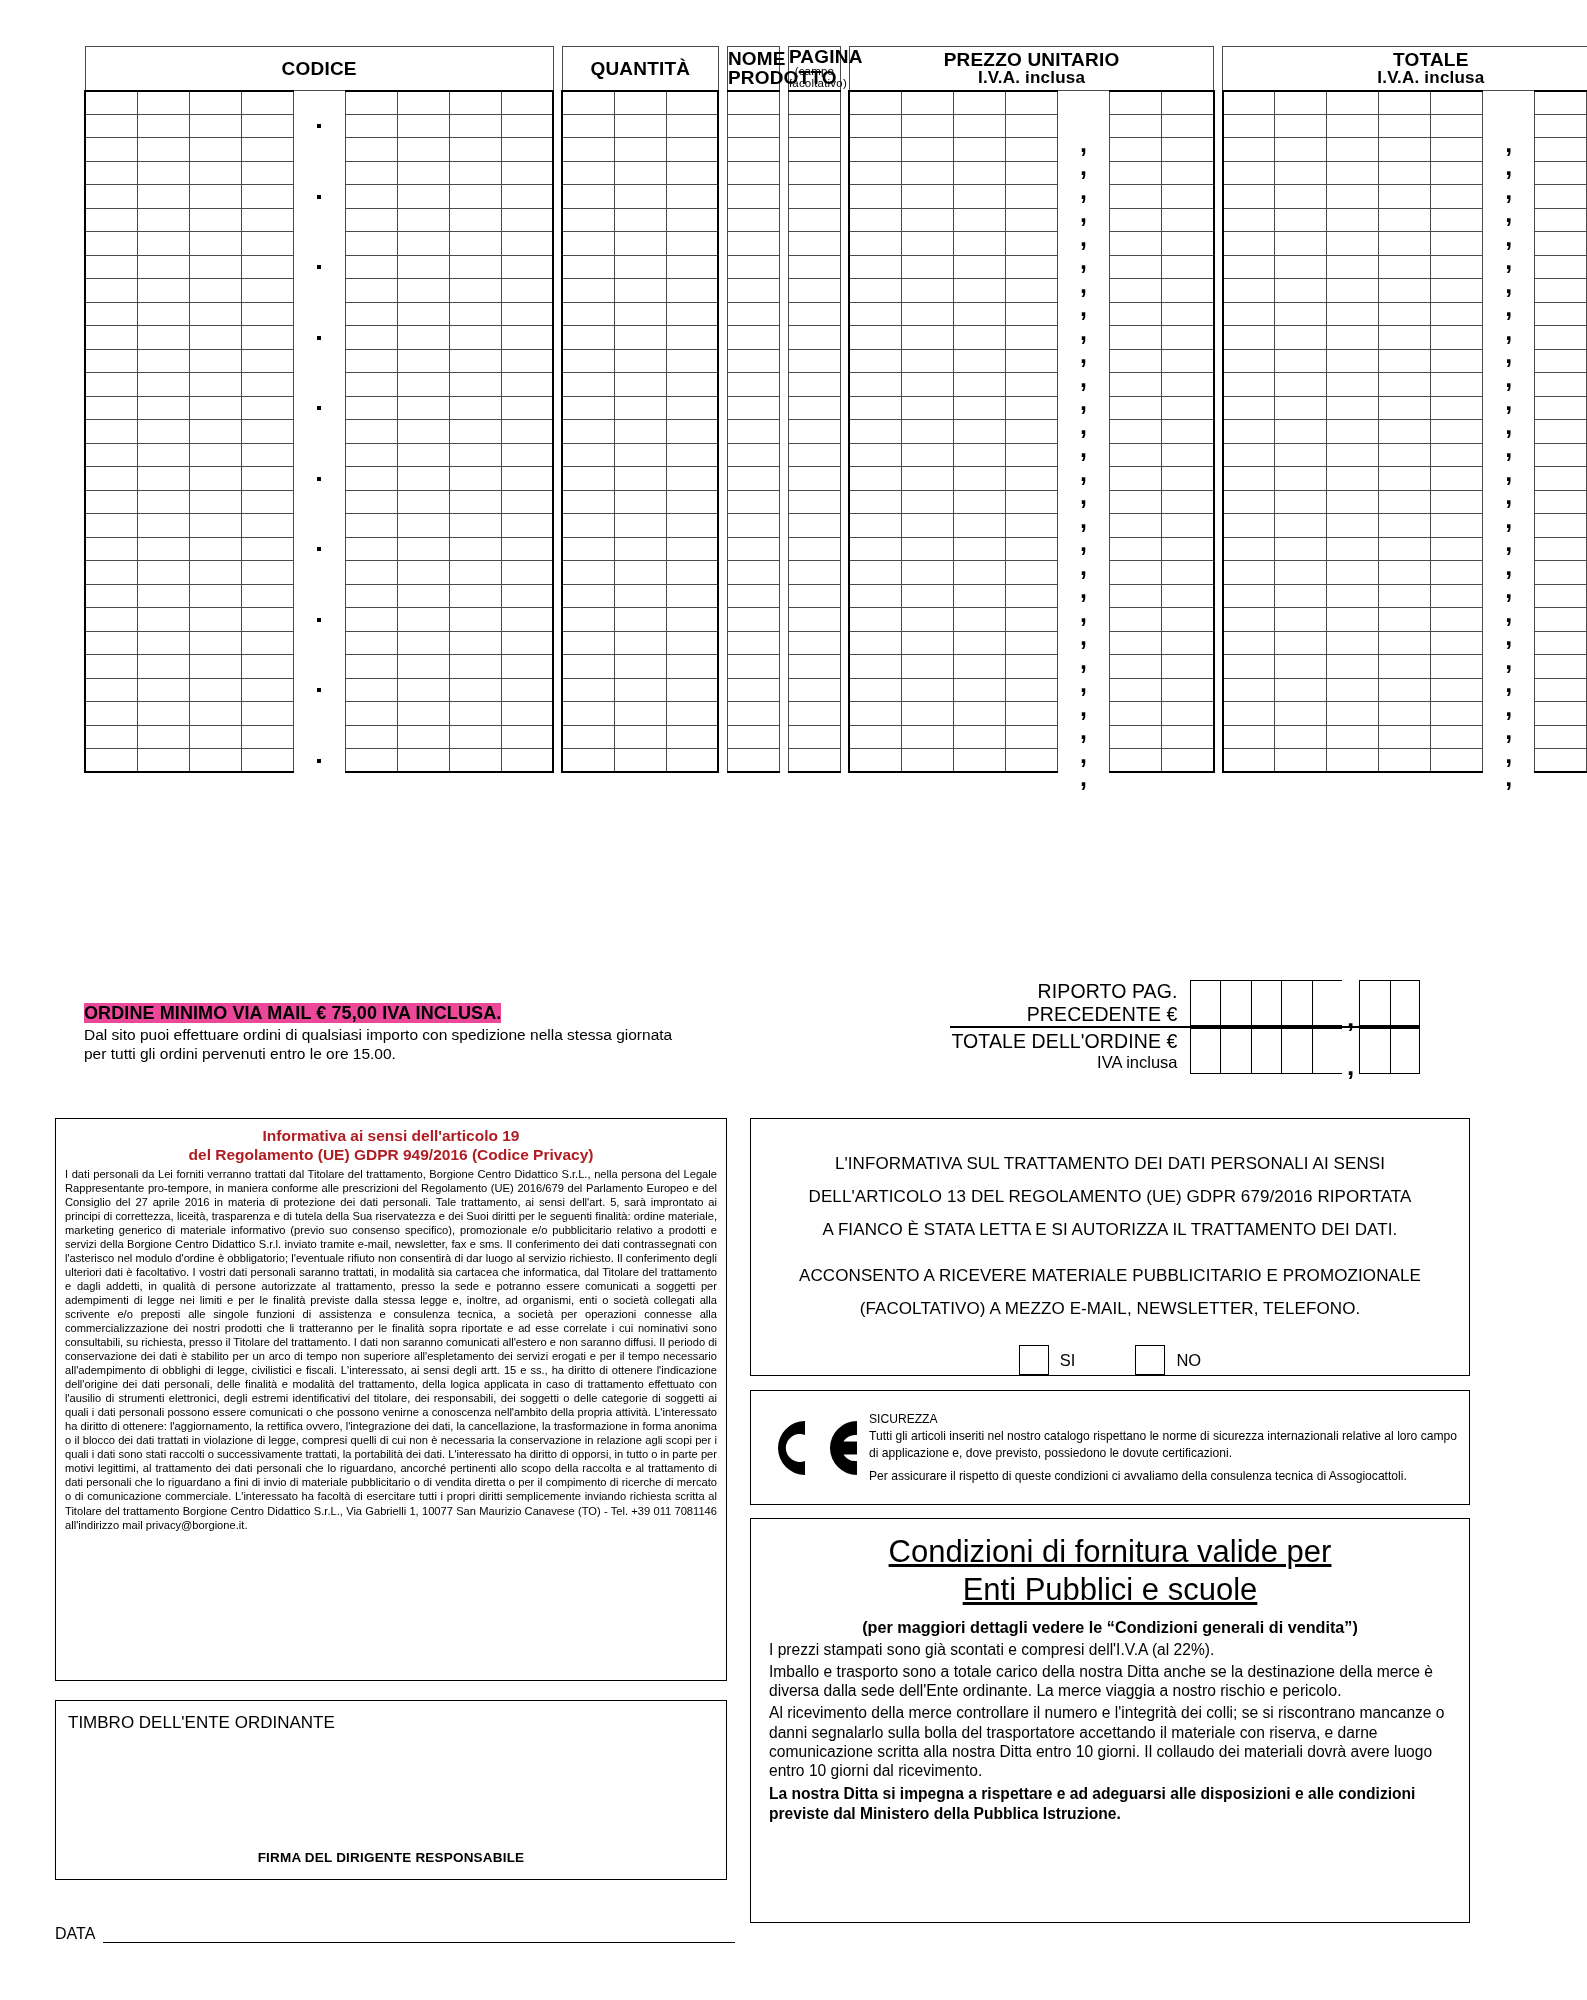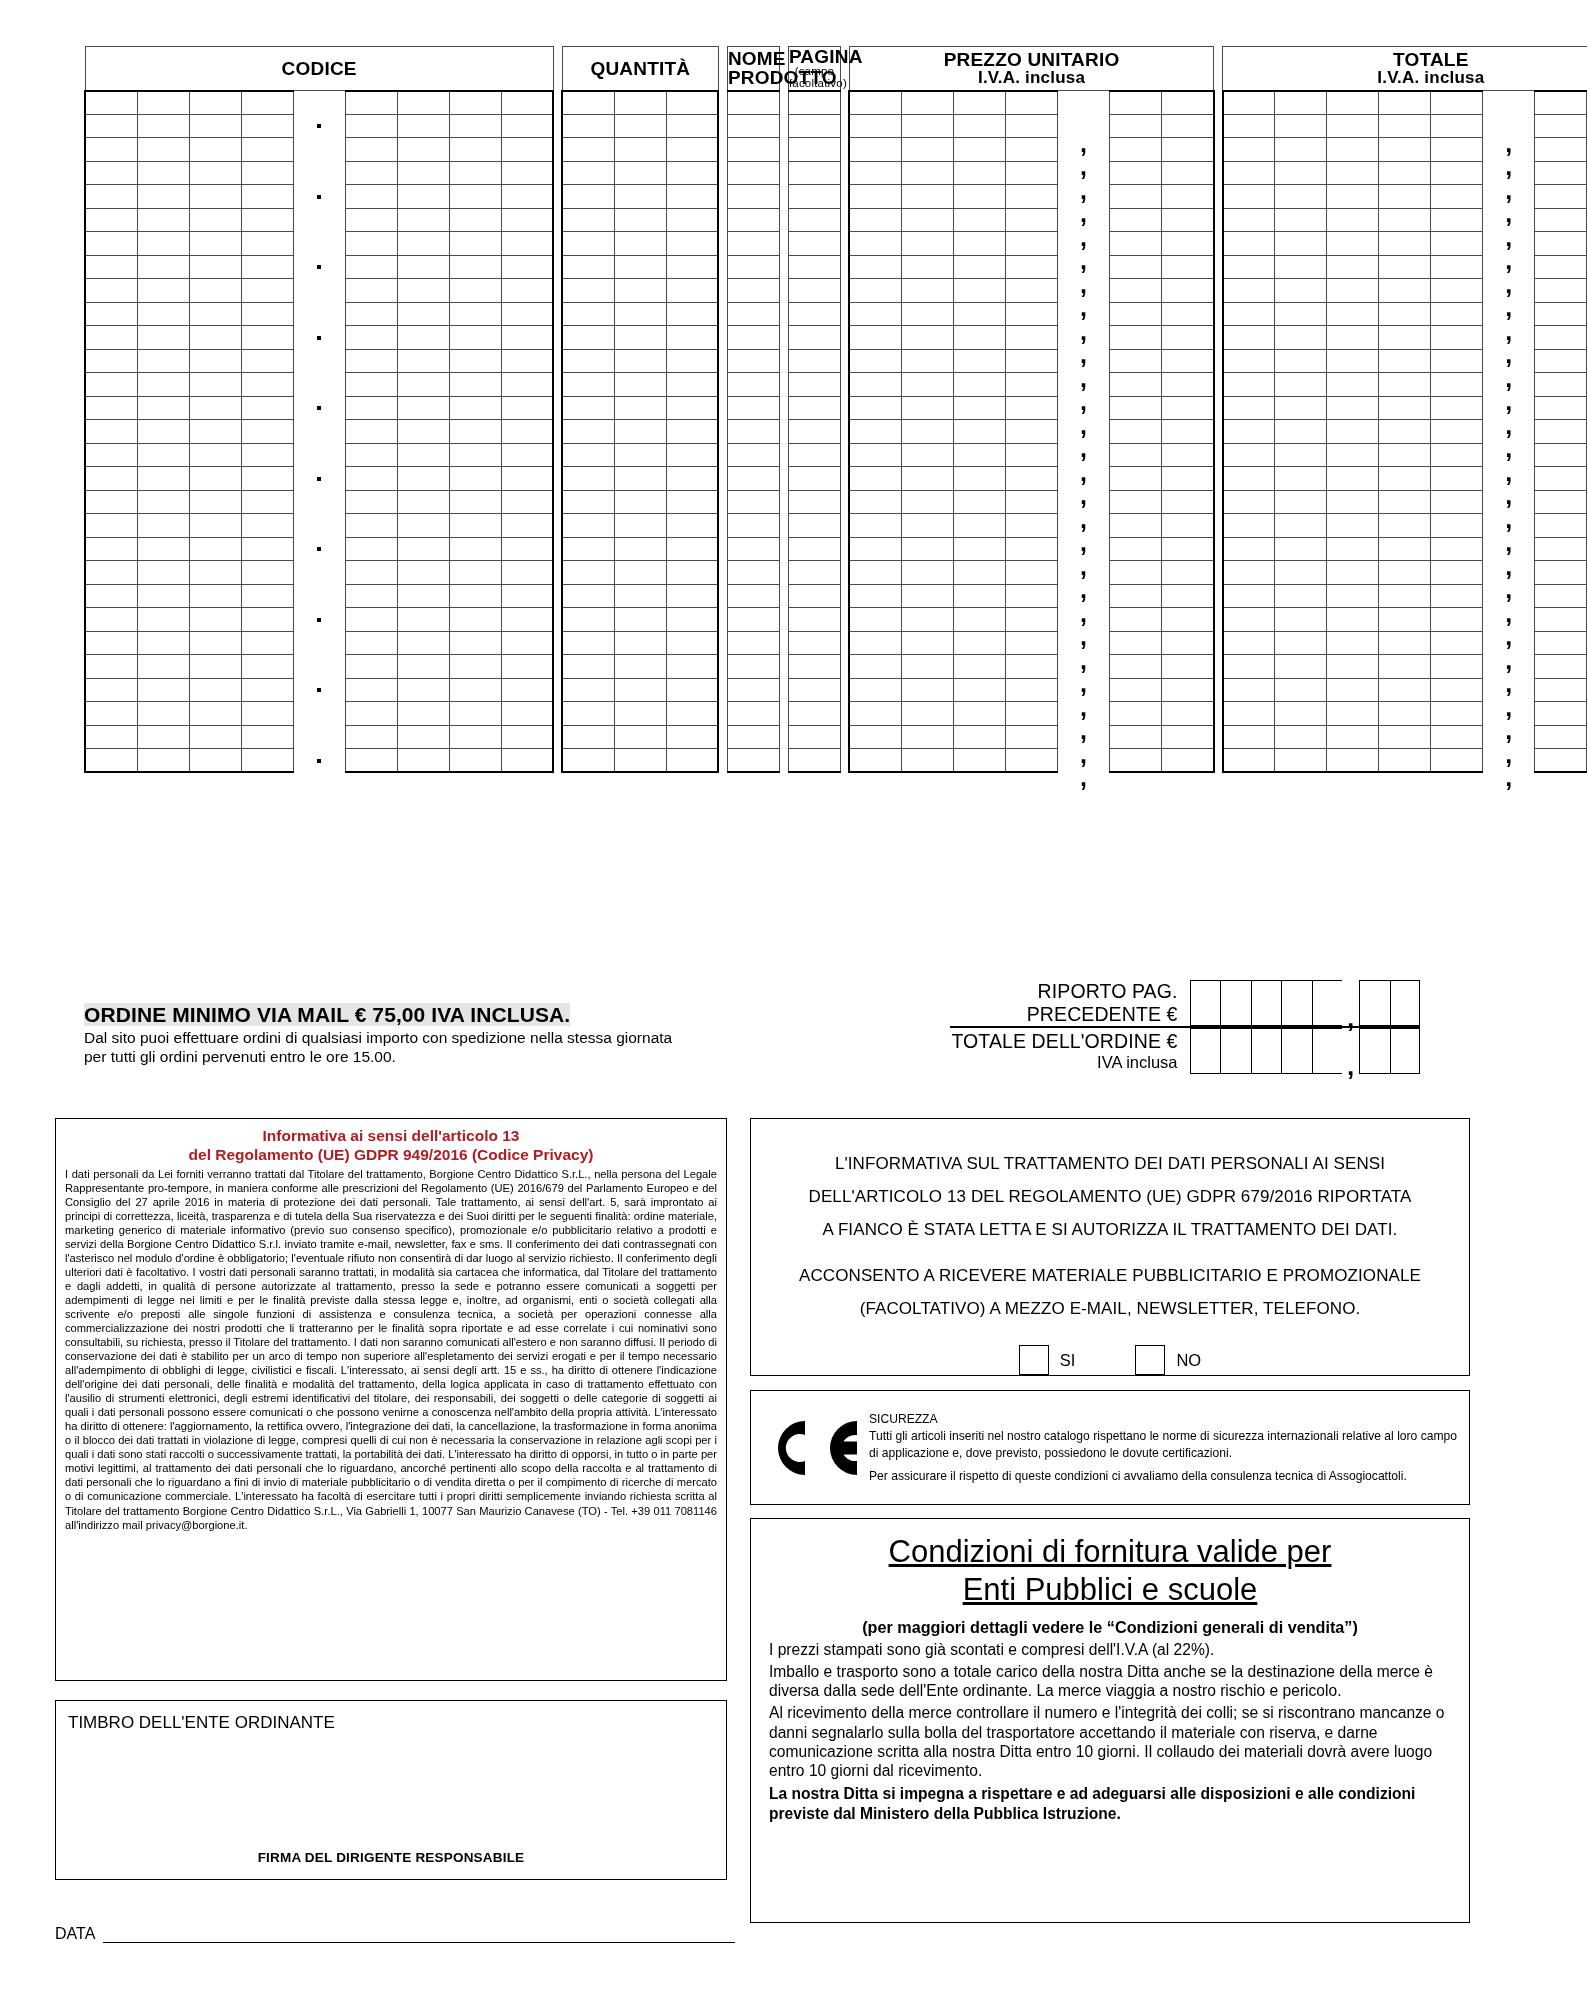--- a/index.html
+++ b/index.html
@@ -97,21 +97,21 @@
     position:absolute; left:50%; bottom:-8px; transform:translateX(-50%);
     font-size:26px; font-weight:bold;
   }
   .tot-rule{ border-top:2.2px solid #000; margin:0; }
 
   
   #min-order{
     position:absolute; left:84px; top:1003px; width:640px;
   }
   #min-order .hi{
-    background:#e5e5e5; display:inline; font-size:21px; font-weight:600;
+    background:#ec4899; display:inline; font-size:18px; font-weight:600;
     letter-spacing:.1px;
   }
   #min-order .sub{
     font-size:15.5px; line-height:1.22; margin-top:2px;
   }
 
   
   #privacy-box{
     position:absolute; left:55px; top:1118px; width:672px; height:563px;
     border:1.6px solid #000; padding:7px 9px 6px 9px;
@@ -1436,21 +1436,21 @@
     <span class="hi">ORDINE MINIMO VIA MAIL € 75,00 IVA INCLUSA.</span>
   </div>
   <div class="sub">
     <div>Dal sito puoi effettuare ordini di qualsiasi importo con spedizione nella stessa giornata</div>
     <div>per tutti gli ordini pervenuti entro le ore 15.00.</div>
   </div>
 </div>
 
 <div id="privacy-box">
   <div class="title">
-    <div>Informativa ai sensi dell'articolo 13</div>
+    <div>Informativa ai sensi dell'articolo 19</div>
     <div>del Regolamento (UE) GDPR 949/2016 (Codice Privacy)</div>
   </div>
   <div class="body">I dati personali da Lei forniti verranno trattati dal Titolare del trattamento, Borgione Centro Didattico S.r.L., nella persona del Legale Rappresentante pro-tempore, in maniera conforme alle prescrizioni del Regolamento (UE) 2016/679 del Parlamento Europeo e del Consiglio del 27 aprile 2016 in materia di protezione dei dati personali. Tale trattamento, ai sensi dell'art. 5, sarà improntato ai principi di correttezza, liceità, trasparenza e di tutela della Sua riservatezza e dei Suoi diritti per le seguenti finalità: ordine materiale, marketing generico di materiale informativo (previo suo consenso specifico), promozionale e/o pubblicitario relativo a prodotti e servizi della Borgione Centro Didattico S.r.l. inviato tramite e-mail, newsletter, fax e sms. Il conferimento dei dati contrassegnati con l'asterisco nel modulo d'ordine è obbligatorio; l'eventuale rifiuto non consentirà di dar luogo al servizio richiesto. Il conferimento degli ulteriori dati è facoltativo. I vostri dati personali saranno trattati, in modalità sia cartacea che informatica, dal Titolare del trattamento e dagli addetti, in qualità di persone autorizzate al trattamento, presso la sede e potranno essere comunicati a soggetti per adempimenti di legge nei limiti e per le finalità previste dalla stessa legge e, inoltre, ad organismi, enti o società collegati alla scrivente e/o preposti alle singole funzioni di assistenza e consulenza tecnica, a società per operazioni connesse alla commercializzazione dei nostri prodotti che li tratteranno per le finalità sopra riportate e ad esse correlate i cui nominativi sono consultabili, su richiesta, presso il Titolare del trattamento. I dati non saranno comunicati all'estero e non saranno diffusi. Il periodo di conservazione dei dati è stabilito per un arco di tempo non superiore all'espletamento dei servizi erogati e per il tempo necessario all'adempimento di obblighi di legge, civilistici e fiscali. L'interessato, ai sensi degli artt. 15 e ss., ha diritto di ottenere l'indicazione dell'origine dei dati personali, delle finalità e modalità del trattamento, della logica applicata in caso di trattamento effettuato con l'ausilio di strumenti elettronici, degli estremi identificativi del titolare, dei responsabili, dei soggetti o delle categorie di soggetti ai quali i dati personali possono essere comunicati o che possono venirne a conoscenza nell'ambito della propria attività. L'interessato ha diritto di ottenere: l'aggiornamento, la rettifica ovvero, l'integrazione dei dati, la cancellazione, la trasformazione in forma anonima o il blocco dei dati trattati in violazione di legge, compresi quelli di cui non è necessaria la conservazione in relazione agli scopi per i quali i dati sono stati raccolti o successivamente trattati, la portabilità dei dati. L'interessato ha diritto di opporsi, in tutto o in parte per motivi legittimi, al trattamento dei dati personali che lo riguardano, ancorché pertinenti allo scopo della raccolta e al trattamento di dati personali che lo riguardano a fini di invio di materiale pubblicitario o di vendita diretta o per il compimento di ricerche di mercato o di comunicazione commerciale. L'interessato ha facoltà di esercitare tutti i propri diritti semplicemente inviando richiesta scritta al Titolare del trattamento Borgione Centro Didattico S.r.L., Via Gabrielli 1, 10077 San Maurizio Canavese (TO) - Tel. +39 011 7081146 all'indirizzo mail privacy@borgione.it.</div>
 </div>
 
 <div id="timbro-box">
   <div class="tt">TIMBRO DELL'ENTE ORDINANTE</div>
   <div class="firma">FIRMA DEL DIRIGENTE RESPONSABILE</div>
 </div>
 <div id="data-line">

